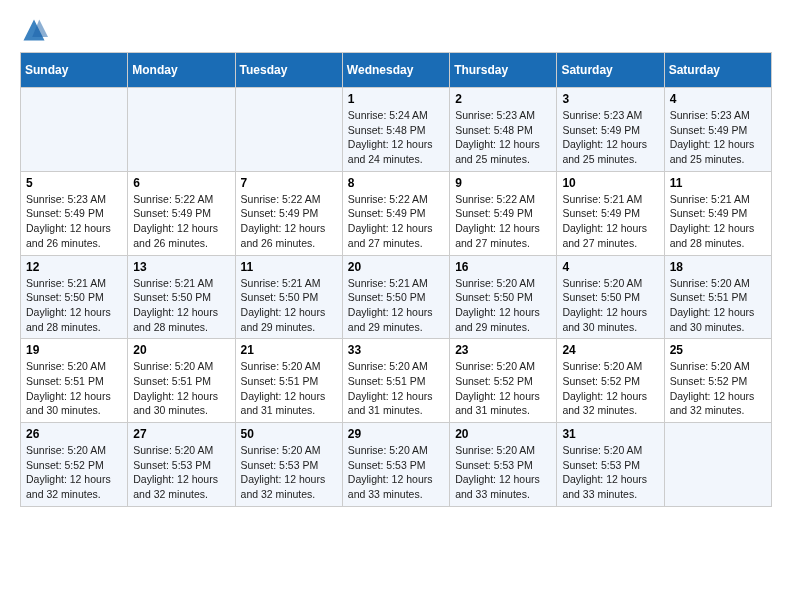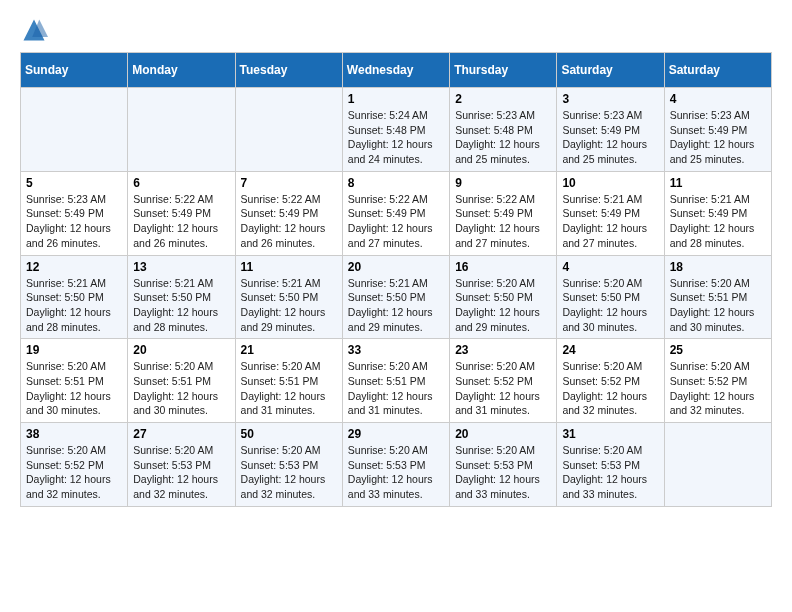--- a/index.html
+++ b/index.html
@@ -230,21 +230,21 @@
           <span class="day-num">24</span>
           <div class="day-info"><span>Sunrise: 5:20 AM</span><br><span>Sunset: 5:52 PM</span><br><span>Daylight: 12 hours and 32 minutes.</span></div>
         </td>
         <td>
           <span class="day-num">25</span>
           <div class="day-info"><span>Sunrise: 5:20 AM</span><br><span>Sunset: 5:52 PM</span><br><span>Daylight: 12 hours and 32 minutes.</span></div>
         </td>
       </tr>
       <tr>
         <td>
-          <span class="day-num">38</span>
+          <span class="day-num">26</span>
           <div class="day-info"><span>Sunrise: 5:20 AM</span><br><span>Sunset: 5:52 PM</span><br><span>Daylight: 12 hours and 32 minutes.</span></div>
         </td>
         <td>
           <span class="day-num">27</span>
           <div class="day-info"><span>Sunrise: 5:20 AM</span><br><span>Sunset: 5:53 PM</span><br><span>Daylight: 12 hours and 32 minutes.</span></div>
         </td>
         <td>
           <span class="day-num">50</span>
           <div class="day-info"><span>Sunrise: 5:20 AM</span><br><span>Sunset: 5:53 PM</span><br><span>Daylight: 12 hours and 32 minutes.</span></div>
         </td>

